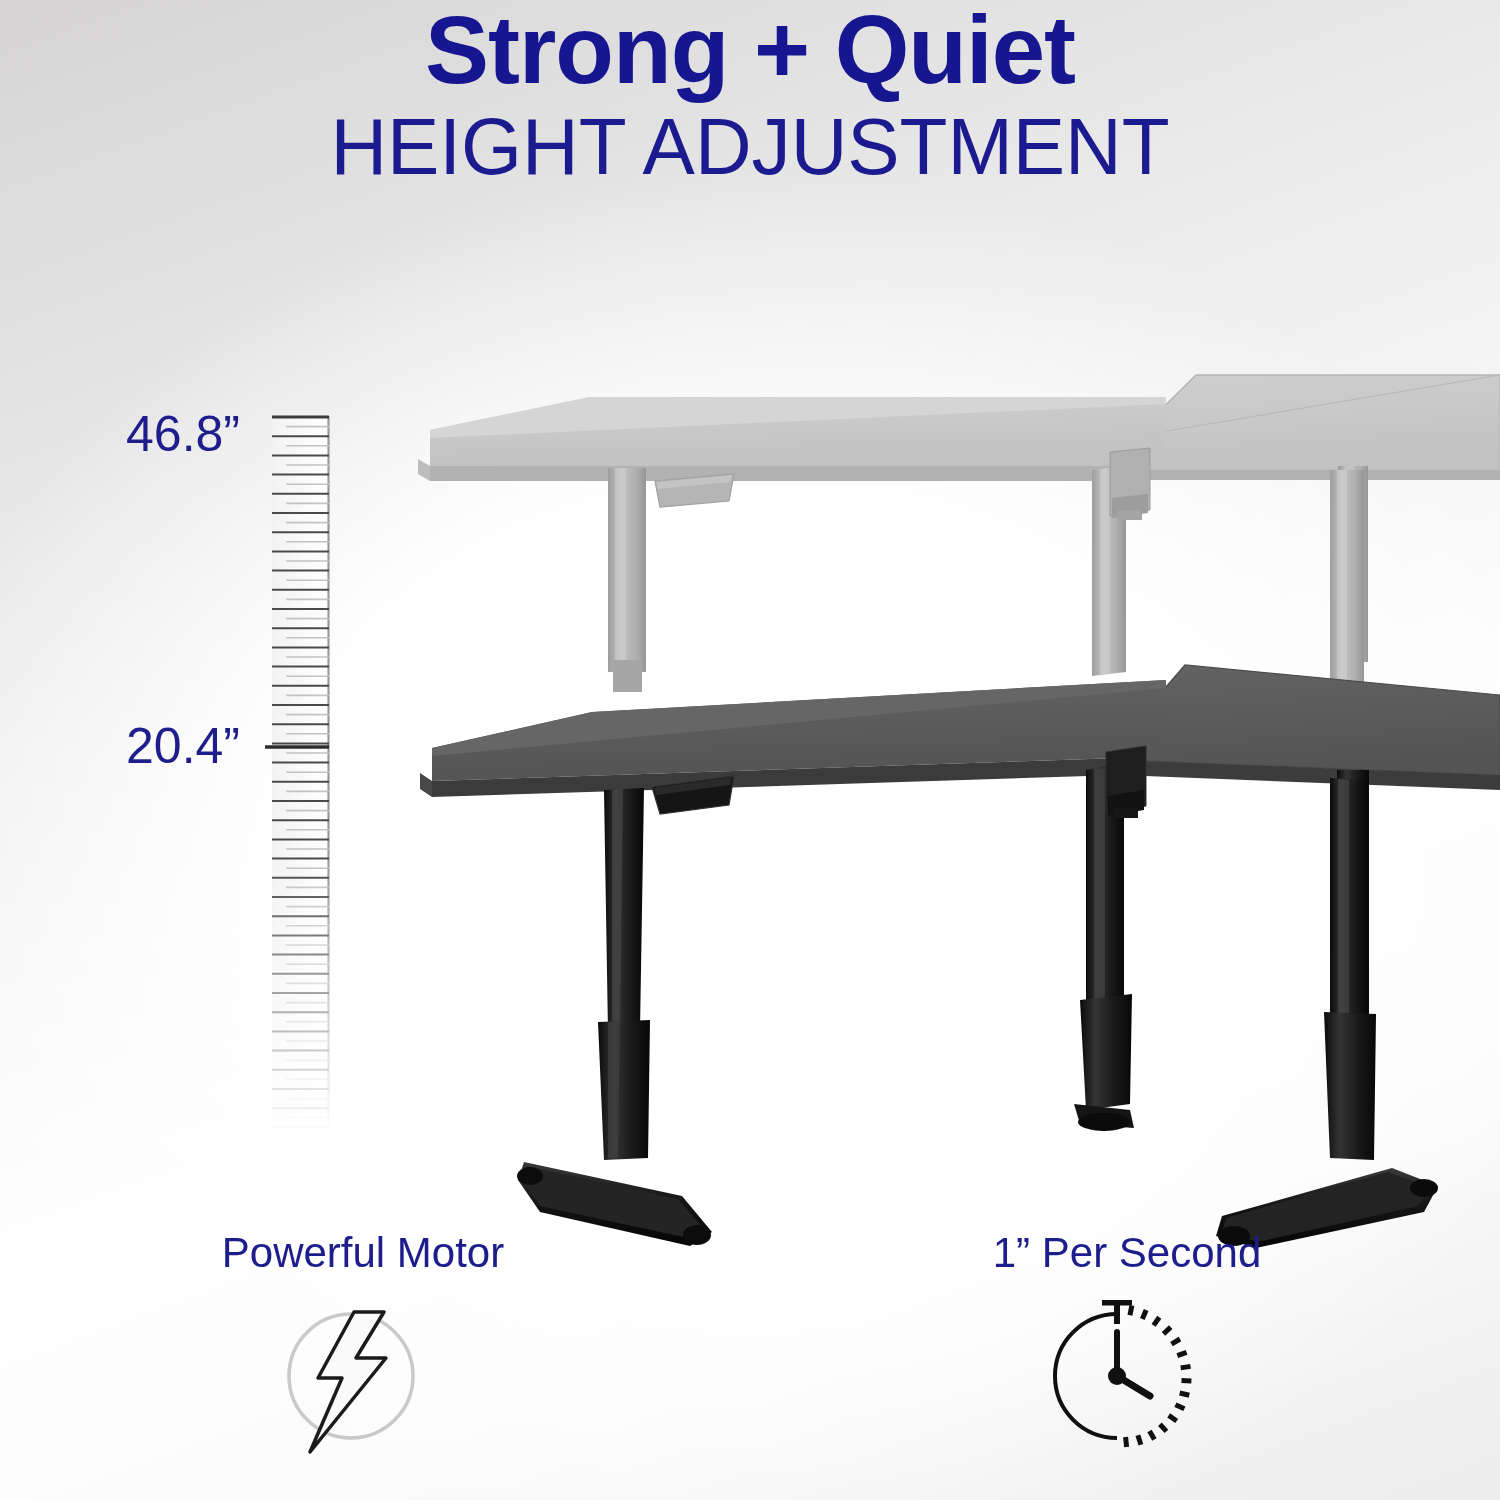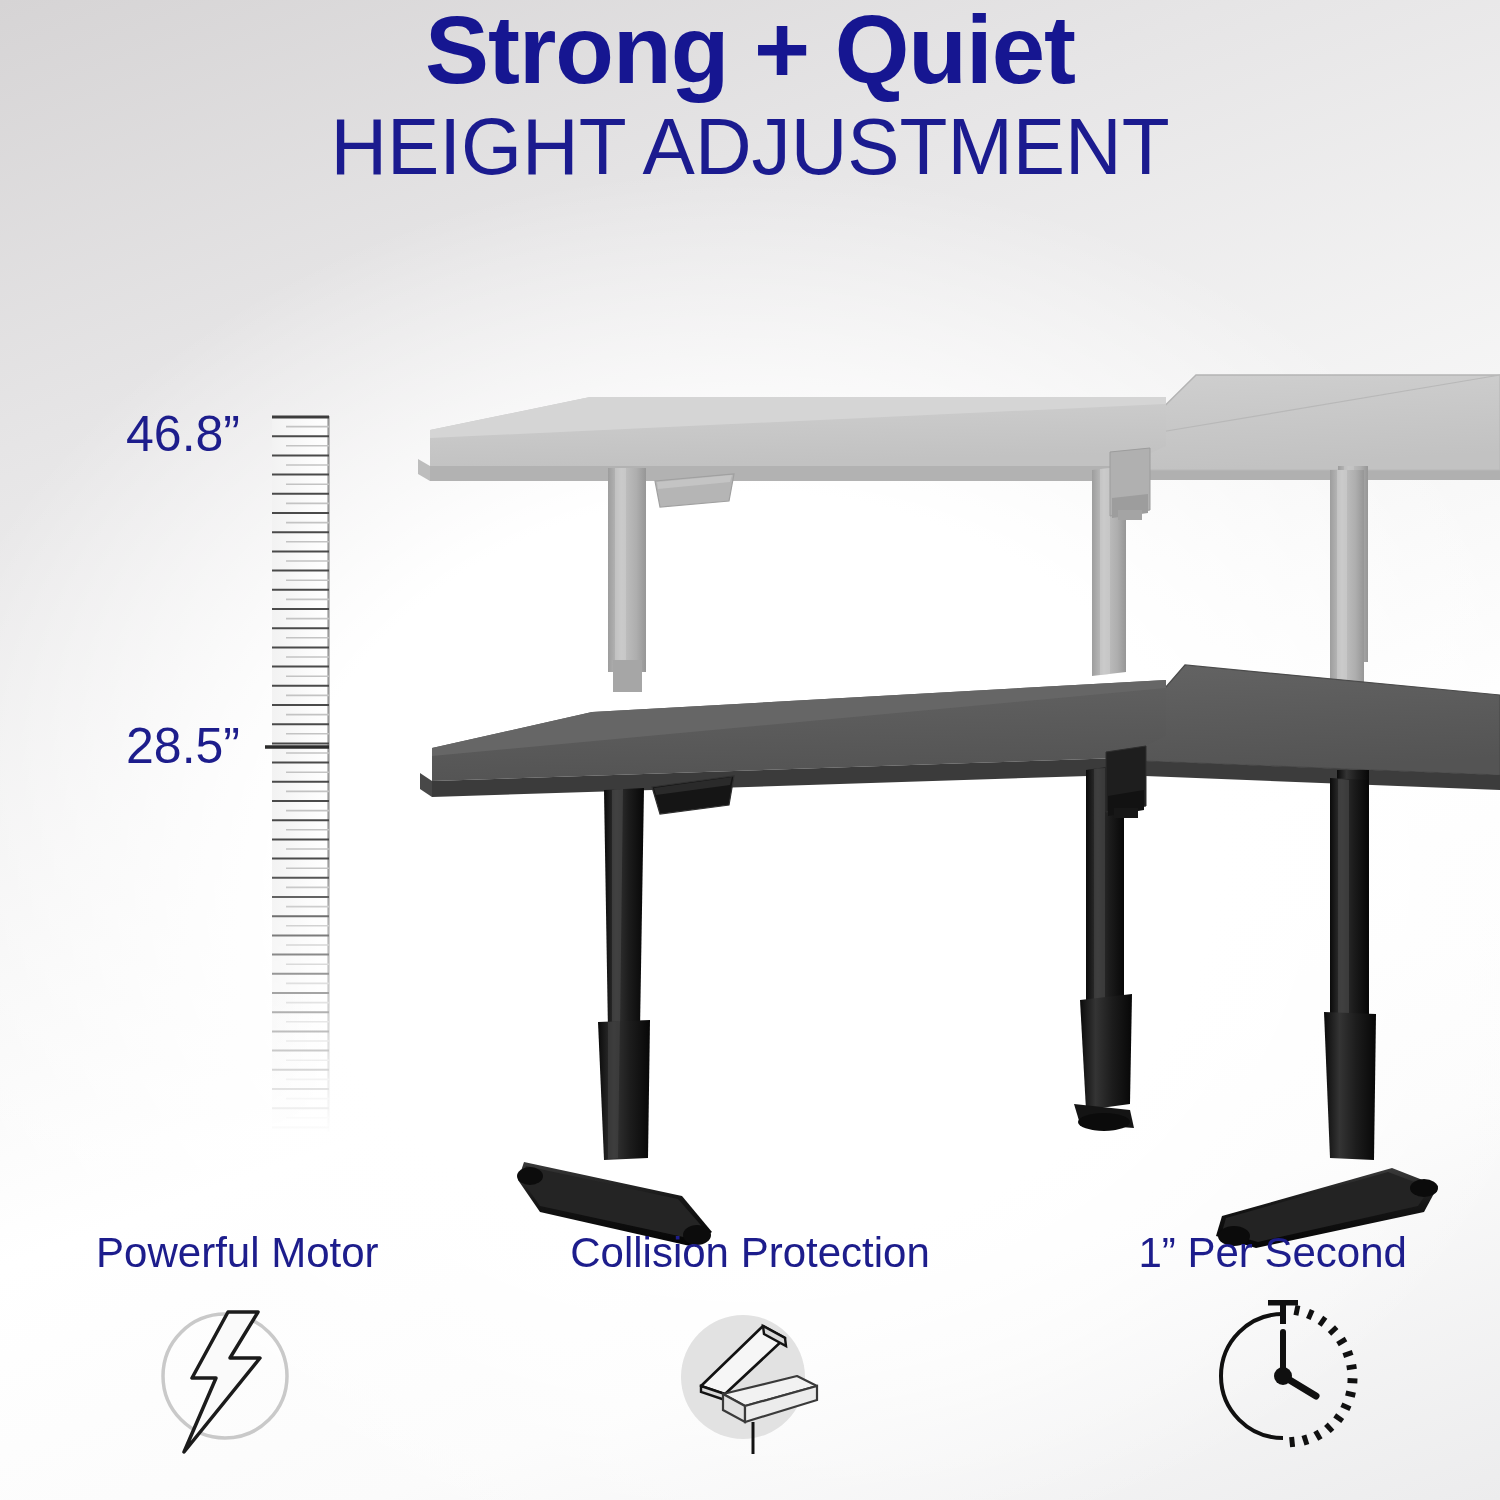--- a/index.html
+++ b/index.html
@@ -95,21 +95,21 @@
 </head>
 <body>
 
 <div id="header">
   <h1 id="title">Strong + Quiet</h1>
   <div id="subtitle">HEIGHT ADJUSTMENT</div>
 </div>
 
 <div id="ruler-group">
   <div class="ruler-label" id="ruler-label-top">46.8”</div>
-  <div class="ruler-label" id="ruler-label-bottom">28.5”</div>
+  <div class="ruler-label" id="ruler-label-bottom">20.4”</div>
 
   <svg width="1500" height="1500" viewBox="0 0 1500 1500" style="position:absolute;left:0;top:0;">
     <defs>
       <linearGradient id="rulerFadeY" x1="0" y1="0" x2="0" y2="1">
         <stop offset="0%" stop-color="#ffffff" stop-opacity="1"></stop>
         <stop offset="62%" stop-color="#ffffff" stop-opacity="1"></stop>
         <stop offset="86%" stop-color="#ffffff" stop-opacity="0.35"></stop>
         <stop offset="100%" stop-color="#ffffff" stop-opacity="0"></stop>
       </linearGradient>
       <mask id="rulerMask">
@@ -352,36 +352,20 @@
 <div id="features">
 
   <div class="feature">
     <div class="feature-label">Powerful Motor</div>
     <svg class="feature-icon" viewBox="0 0 190 175">
       <circle cx="95" cy="82" r="62" fill="none" stroke="#c9c9c9" stroke-width="3.5"></circle>
       <path d="M98 18 L62 84 L86 84 L54 158 L130 64 L100 64 L128 18 Z" fill="#fafafa" stroke="#1b1b1b" stroke-width="3.5" stroke-linejoin="round" stroke-linecap="round"></path>
     </svg>
   </div>
 
-  <div class="feature">
-    <div class="feature-label">Collision Protection</div>
-    <svg class="feature-icon" viewBox="0 0 190 175">
-      <circle cx="98" cy="83" r="62" fill="#e2e2e2"></circle>
-
-      <path d="M56 92 L118 32 L140 44 L80 100 Z" fill="#f6f6f6" stroke="#121212" stroke-width="2.6" stroke-linejoin="round"></path>
-      <path d="M118 32 L140 44 L141 52 L119 40 Z" fill="#d8d8d8" stroke="#121212" stroke-width="2.4"></path>
-      <path d="M56 92 L80 100 L80 106 L56 98 Z" fill="#d8d8d8" stroke="#121212" stroke-width="2.4"></path>
-
-      <path d="M78 100 L152 82 L172 92 L100 112 Z" fill="#f2f2f2" stroke="#3a3a3a" stroke-width="2.2" stroke-linejoin="round"></path>
-      <path d="M78 100 L100 112 L100 128 L78 116 Z" fill="#e2e2e2" stroke="#3a3a3a" stroke-width="2.2"></path>
-      <path d="M100 112 L172 92 L172 106 L100 128 Z" fill="#ececec" stroke="#3a3a3a" stroke-width="2.2"></path>
-
-      <line x1="108" y1="128" x2="108" y2="160" stroke="#121212" stroke-width="3"></line>
-    </svg>
-  </div>
 
   <div class="feature">
     <div class="feature-label">1” Per Second</div>
     <svg class="feature-icon" viewBox="0 0 190 175">
 
       <path d="M95 20 A 62 62 0 1 0 95 144" fill="none" stroke="#101010" stroke-width="4"></path>
 
       <g stroke="#101010" stroke-width="5" stroke-linecap="butt">
         <line x1="107.9" y1="21.3" x2="109.9" y2="11.5"></line>
         <line x1="120.3" y1="25.1" x2="124.2" y2="15.9"></line>

